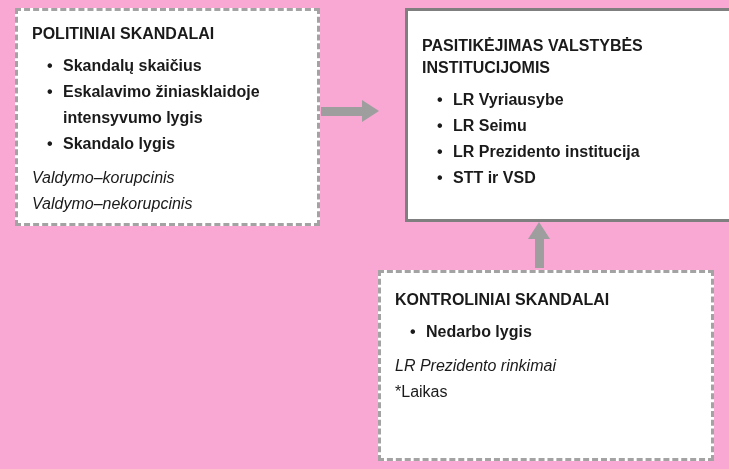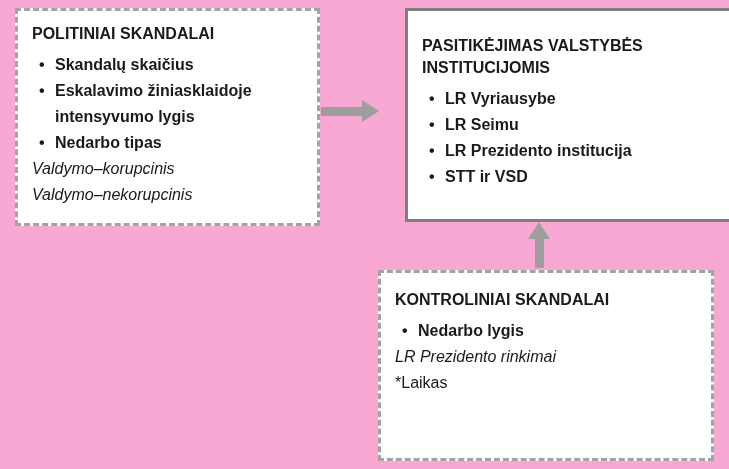--- a/index.html
+++ b/index.html
@@ -15,21 +15,21 @@
 
   .box{position:absolute;background:#ffffff;}
   .box.dashed{border:3px dashed var(--border-dashed);}
   .box.solid{border:3px solid var(--border-solid);}
 
   .box-scandals{left:15px;top:8px;width:305px;height:218px;padding:12px 14px;}
   .box-trust{left:405px;top:8px;width:331px;height:214px;padding:24px 16px 12px 14px;}
   .box-controls{left:378px;top:270px;width:336px;height:191px;padding:16px 16px 12px 14px;}
 
   .box-title{font-weight:bold;font-size:16px;line-height:22px;margin:0 0 7px 0;}
-  ul.blist{list-style:none;margin:0;padding:0;}
+  ul.blist{list-style:none;margin:8px;padding:0;}
   ul.blist li{position:relative;padding-left:23px;font-weight:bold;font-size:16px;line-height:26px;}
   ul.blist li::before{content:"\2022";position:absolute;left:7px;top:0;font-weight:bold;}
   .itype{font-style:italic;font-weight:normal;font-size:16px;line-height:26px;}
   .note{font-weight:normal;font-size:16px;line-height:26px;}
 
   .arrow-h{position:absolute;left:321px;top:100px;display:flex;align-items:center;}
   .arrow-h .shaft{width:41px;height:9px;background:var(--arrow);}
   .arrow-h .head{width:0;height:0;border-top:11px solid transparent;border-bottom:11px solid transparent;border-left:17px solid var(--arrow);}
 
   .arrow-v{position:absolute;left:528px;top:222px;display:flex;flex-direction:column;align-items:center;}
@@ -39,21 +39,21 @@
 </head>
 <body>
 
 <div class="canvas">
 
   <div class="box dashed box-scandals">
     <div class="box-title">POLITINIAI SKANDALAI</div>
     <ul class="blist">
       <li>Skandalų skaičius</li>
       <li>Eskalavimo žiniasklaidoje intensyvumo lygis</li>
-      <li>Nedarbo tipas</li>
+      <li>Skandalo lygis</li>
     </ul>
     <div class="itype">Valdymo–korupcinis</div>
     <div class="itype">Valdymo–nekorupcinis</div>
   </div>
 
   <div class="box solid box-trust">
     <div class="box-title">PASITIKĖJIMAS VALSTYBĖS INSTITUCIJOMIS</div>
     <ul class="blist">
       <li>LR Vyriausybe</li>
       <li>LR Seimu</li>

